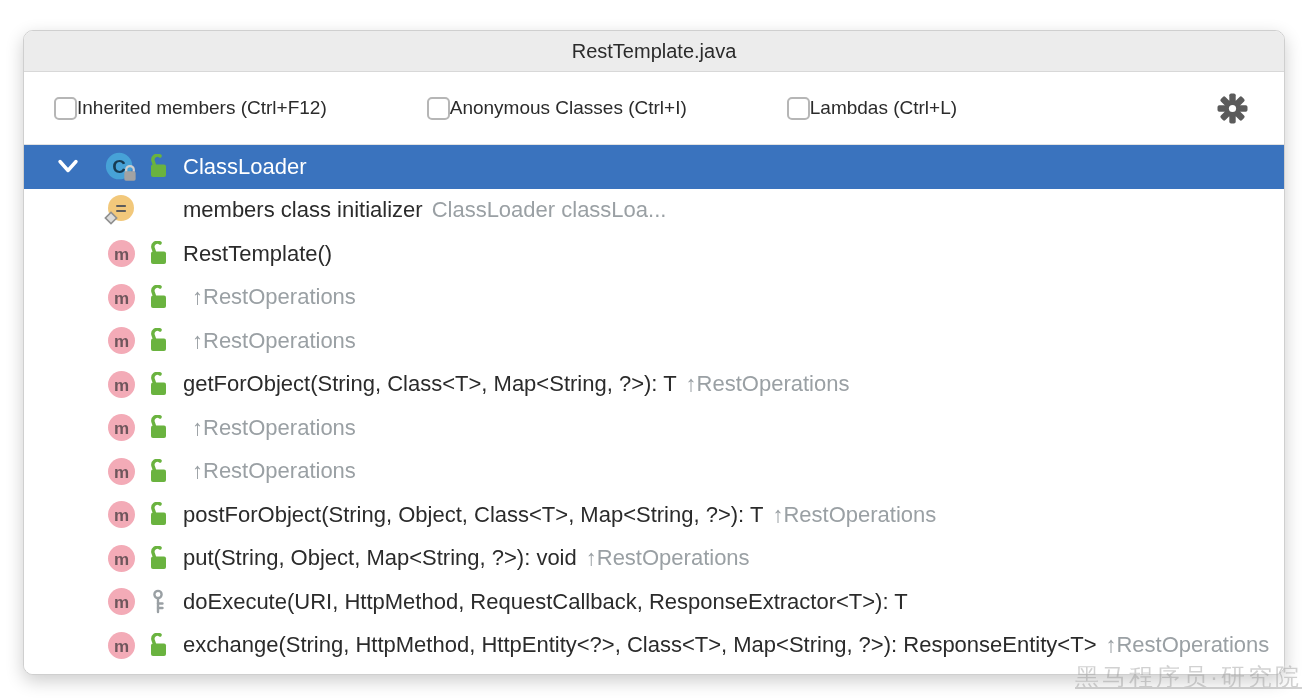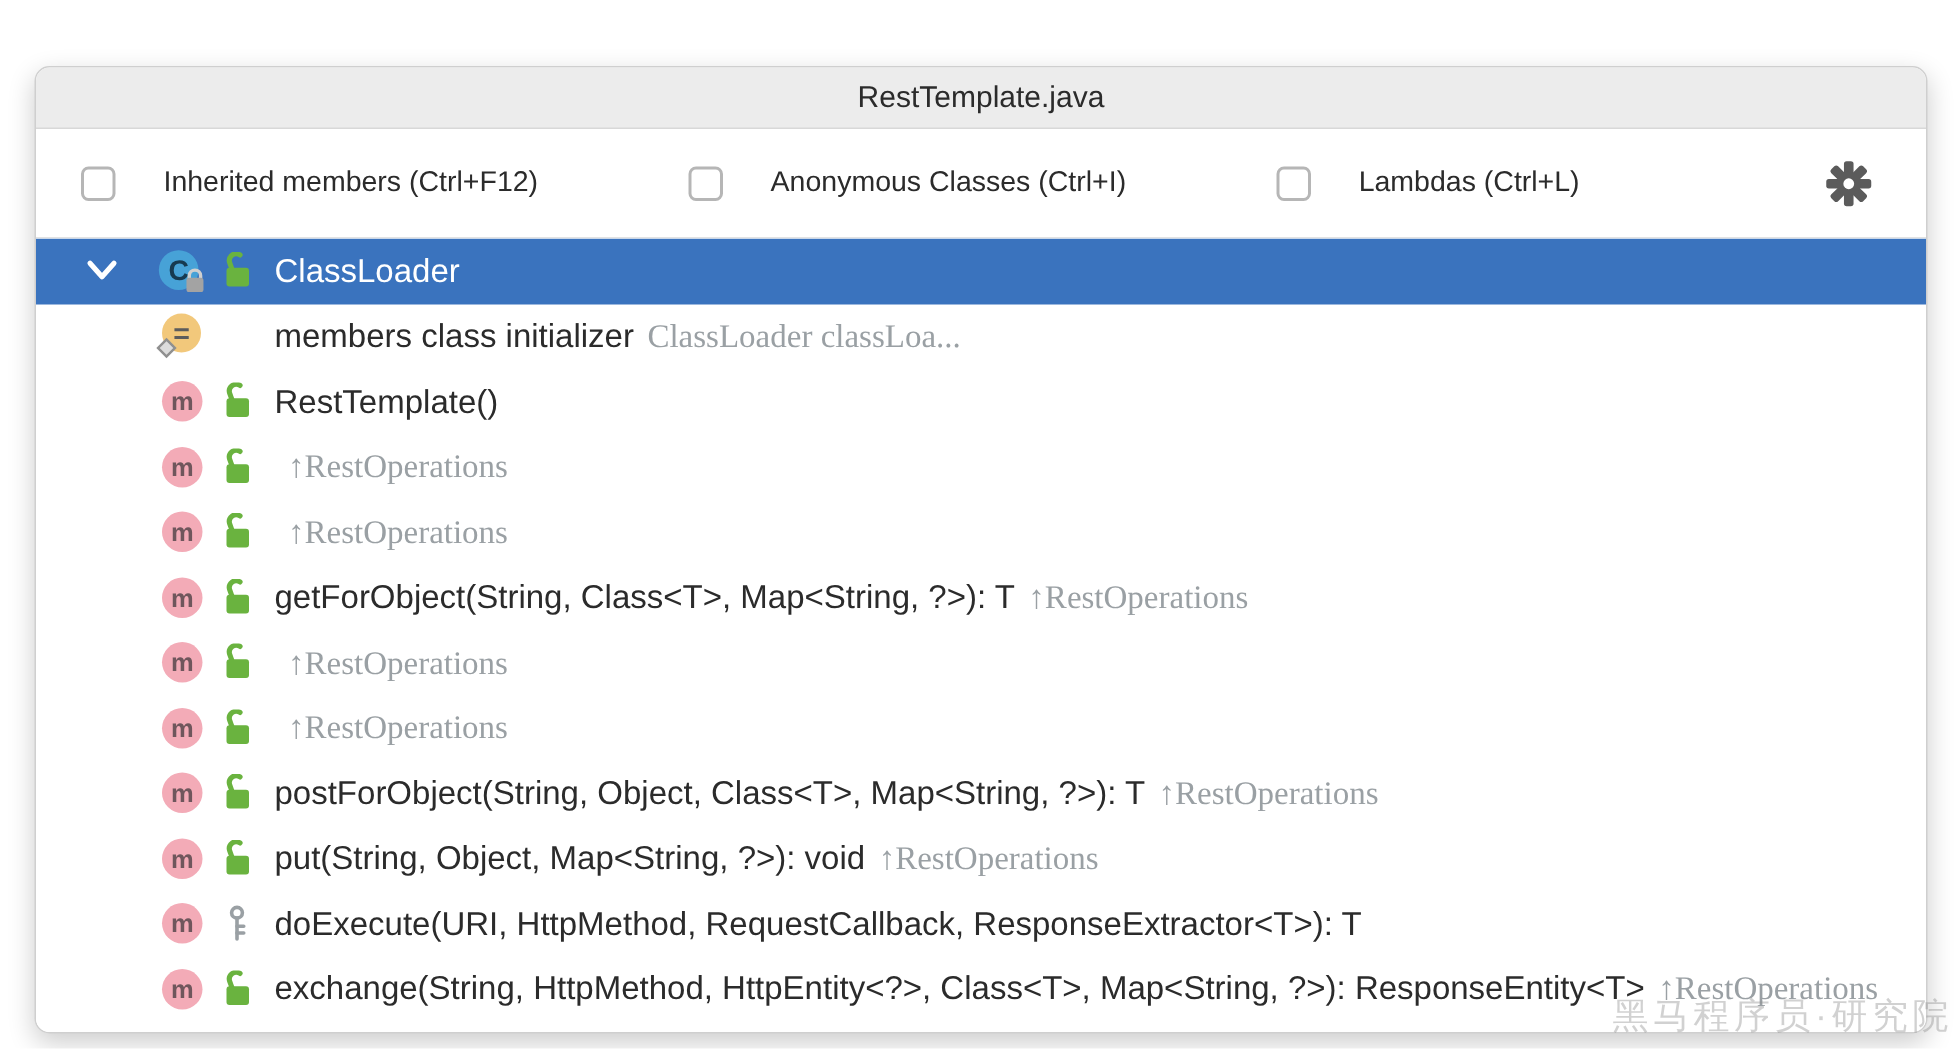--- a/index.html
+++ b/index.html
@@ -4,49 +4,49 @@
 <style>
   html,body{margin:0;padding:0;}
   body{
     width:1306px;height:699px;background:#ffffff;overflow:hidden;position:relative;
     font-family:"Liberation Sans", sans-serif;
   }
   .popup{
     position:absolute;left:23px;top:30px;width:1260px;height:643px;
     background:#fff;border:1px solid #cfcfcf;border-radius:10px;
     box-shadow:0 6px 18px rgba(0,0,0,.20);
-    overflow:hidden;display:flex;flex-direction:column;margin-top:14px;
+    overflow:hidden;display:flex;flex-direction:column;
   }
   .titlebar{
     height:40px;flex:none;background:#ececec;border-bottom:1px solid #d8d8d8;
     display:flex;align-items:center;justify-content:center;
     font-size:20px;color:#2b2b2b;
   }
   .toolbar{
     height:72px;flex:none;display:flex;align-items:center;
     padding:0 36px 0 30px;gap:100px;border-bottom:1px solid #e2e2e2;background:#fff;
   }
-  .cb-item{display:flex;align-items:center;gap:32px;font-size:19px;color:#2b2b2b;}
+  .cb-item{display:flex;align-items:center;gap:0;font-size:19px;color:#2b2b2b;}
   .cb-box{width:23px;height:23px;border:2px solid #b6b6b6;border-radius:5px;background:#fff;box-sizing:border-box;flex:none;}
   .gear{margin-left:auto;display:flex;align-items:center;}
   .tree{flex:1;overflow:hidden;background:#fff;}
   .row{
     height:43.5px;display:flex;align-items:center;padding-left:32px;
     white-space:nowrap;font-size:22px;color:#2b2b2b;overflow:hidden;
   }
   .row.selected{background:#3a73be;color:#fff;}
   .chev{width:26px;margin-right:22px;display:flex;align-items:center;flex:none;}
   .chev.hidden{visibility:hidden;}
   .ic{width:34px;margin-right:8px;display:flex;align-items:center;justify-content:center;flex:none;}
   .vis{width:24px;margin-right:13px;display:flex;align-items:center;justify-content:center;flex:none;}
   .lbl{flex:none;}
-  .det{color:#9aa0a4;margin-left:9px;flex:none;font-family:Liberation Serif, serif;}
+  .det{color:#9aa0a4;margin-left:9px;flex:none;}
   .watermark{
     position:absolute;right:4px;bottom:6px;z-index:5;
-    font-size:24px;color:#8f8f8f;opacity:.40;letter-spacing:3px;pointer-events:none;
+    font-size:24px;color:#8f8f8f;opacity:.40;letter-spacing:3px;pointer-events:none;text-decoration:underline;
   }
 </style>
 </head>
 <body>
 
 <div class="popup">
 
   <div class="titlebar">
     <span>RestTemplate.java</span>
   </div>

